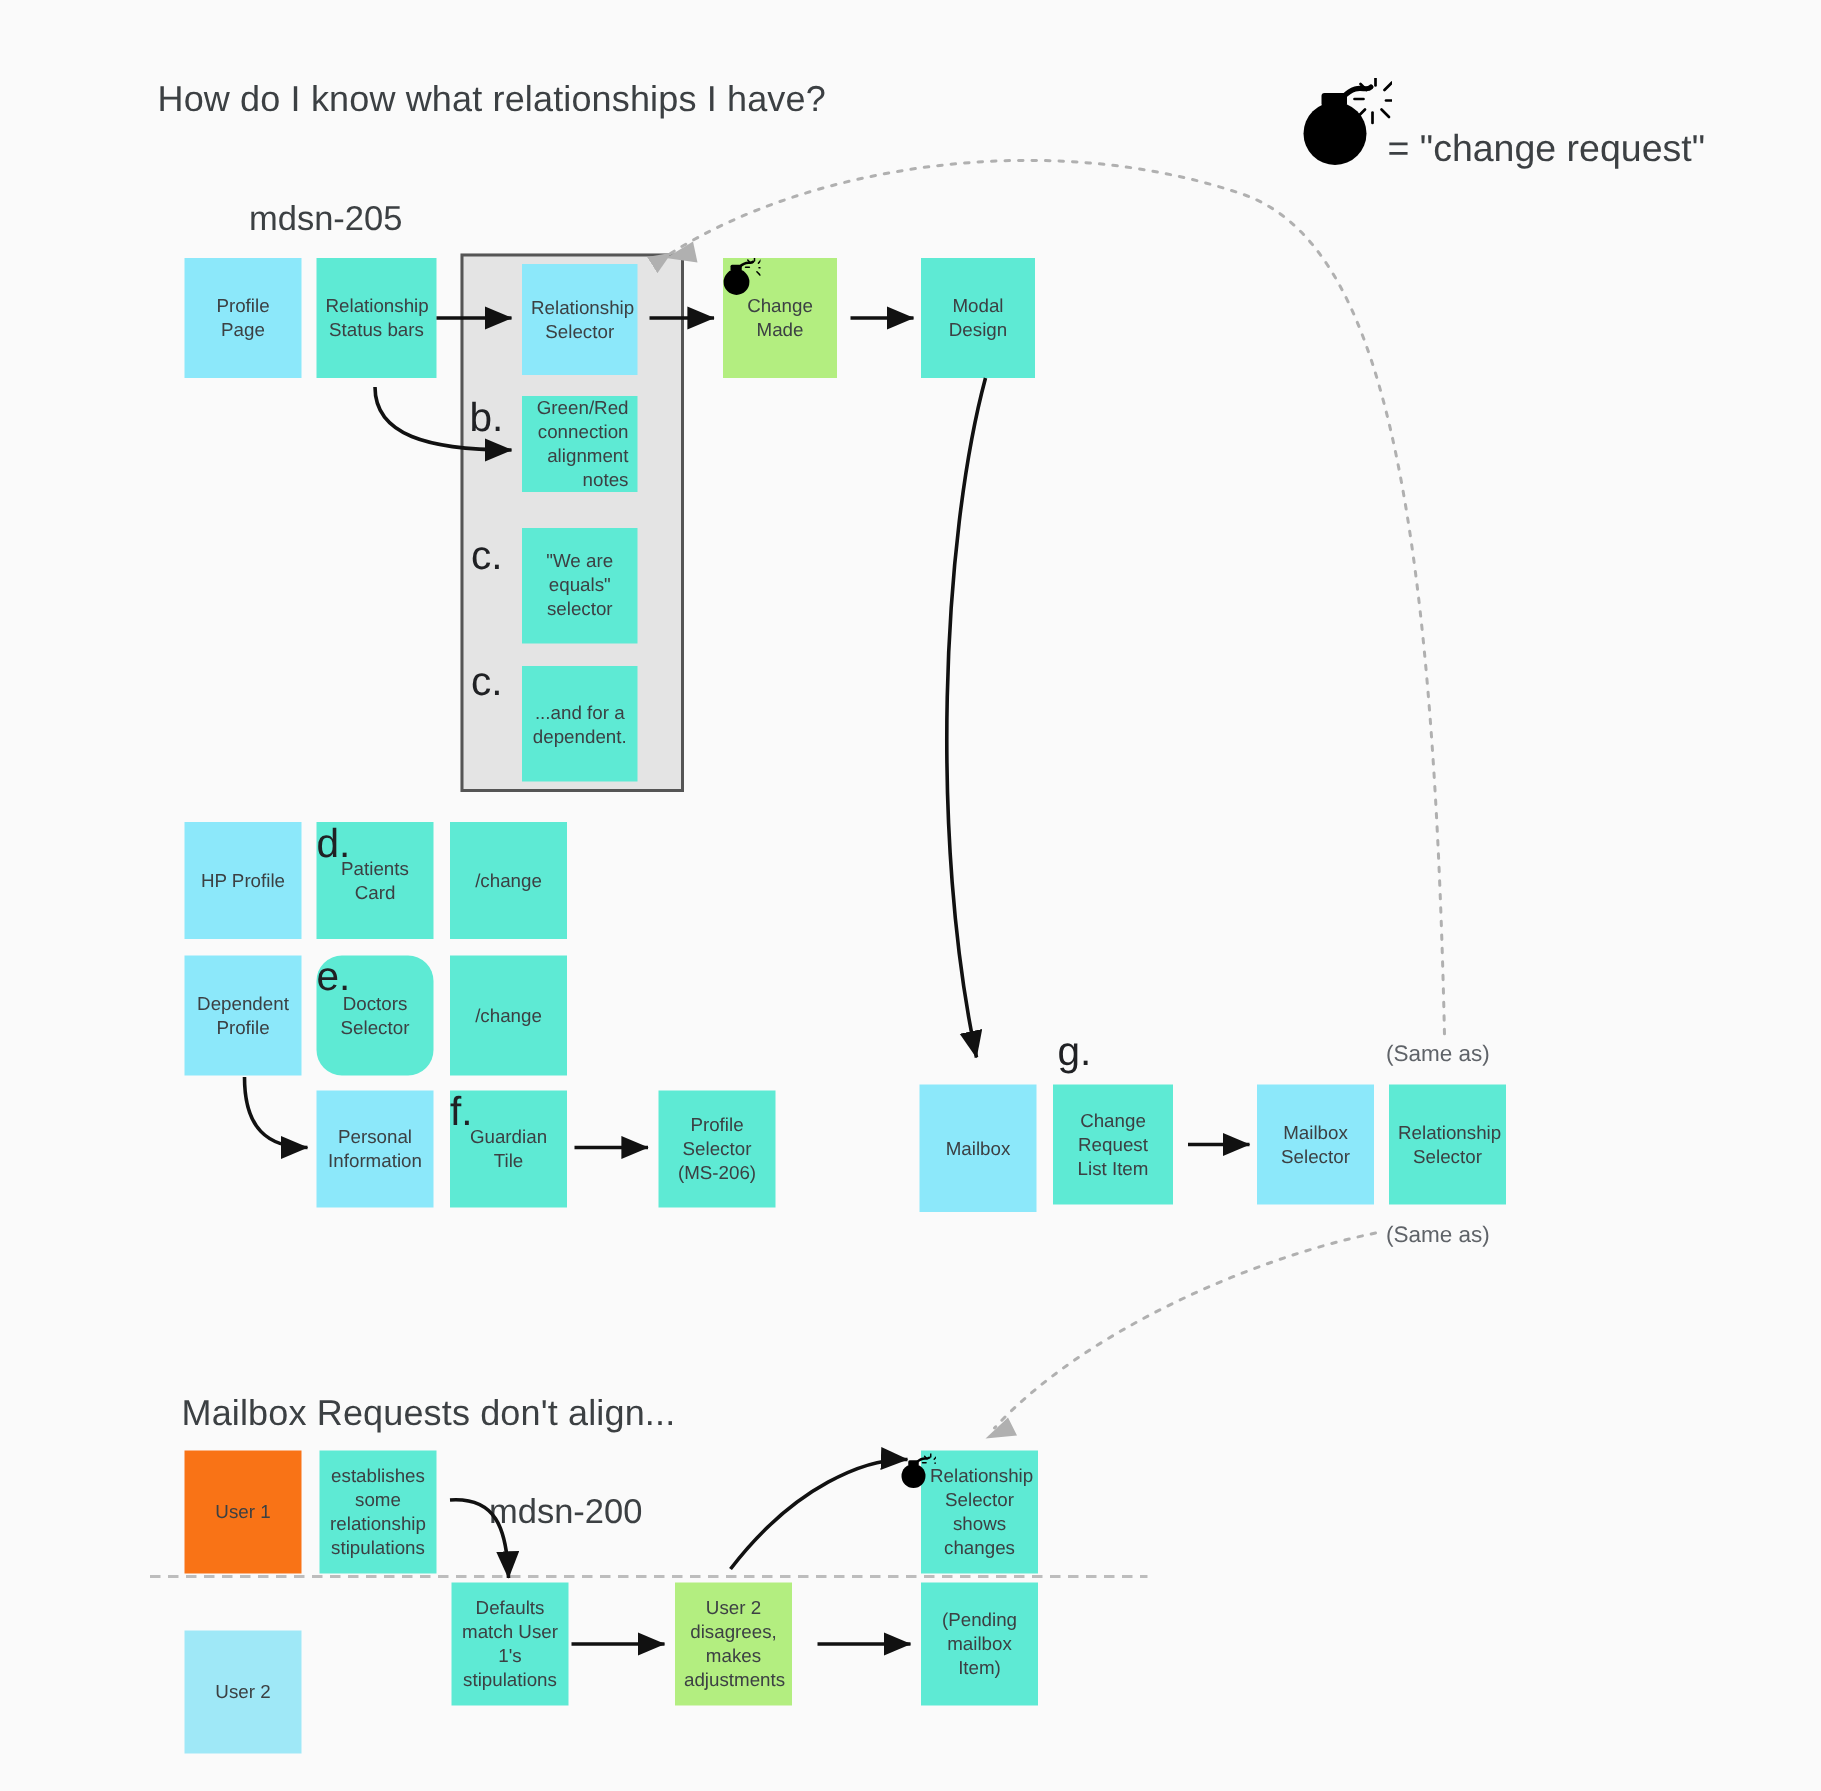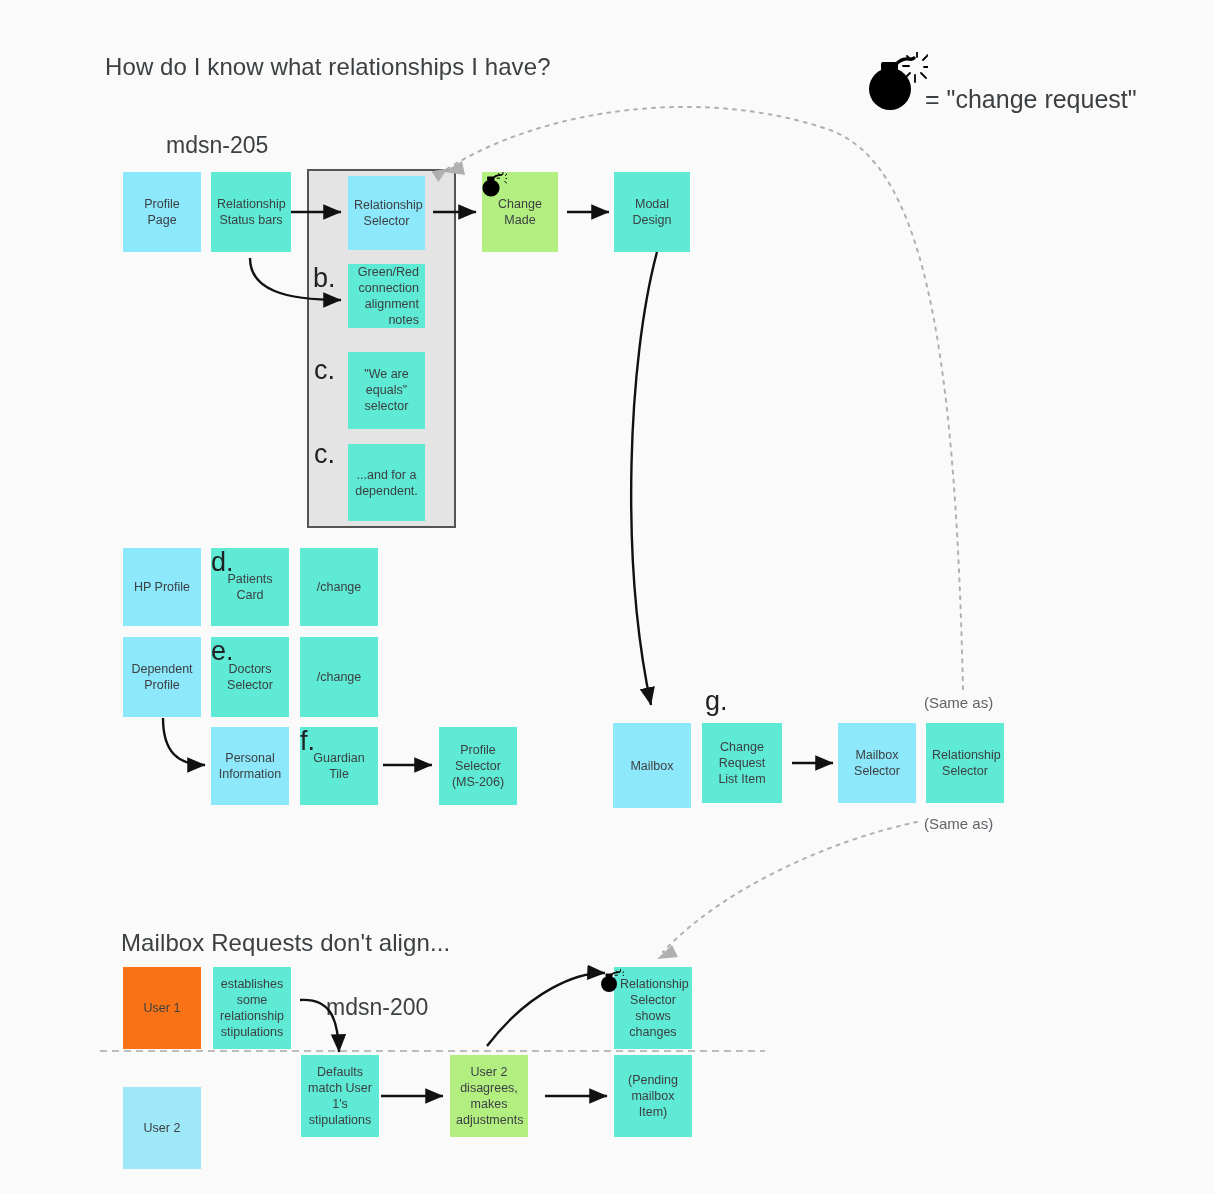--- a/index.html
+++ b/index.html
@@ -228,21 +228,21 @@
     <span class="txt">Patients Card</span>
   </div>
   <div class="card yellow" style="left:300px; top:548px; width:78px; height:78px;">
     <span class="txt">/change</span>
   </div>
 
   <div class="card cyan" style="left:123px; top:637px; width:78px; height:80px;">
     <span class="txt">Dependent Profile</span>
   </div>
   <div class="step-letter" style="left:211px; top:638px;">e.</div>
-  <div class="card yellow" style="left:211px; top:637px; width:78px; height:80px;">
+  <div class="card yellow" style="left:211px; top:637px; width:78px; height:80px;border-radius:17px;">
     <span class="txt">Doctors Selector</span>
   </div>
   <div class="card yellow" style="left:300px; top:637px; width:78px; height:80px;">
     <span class="txt">/change</span>
   </div>
 
   <div class="card cyan" style="left:211px; top:727px; width:78px; height:78px;">
     <span class="txt">Personal Information</span>
   </div>
   <div class="step-letter" style="left:300px; top:728px;">f.</div>

